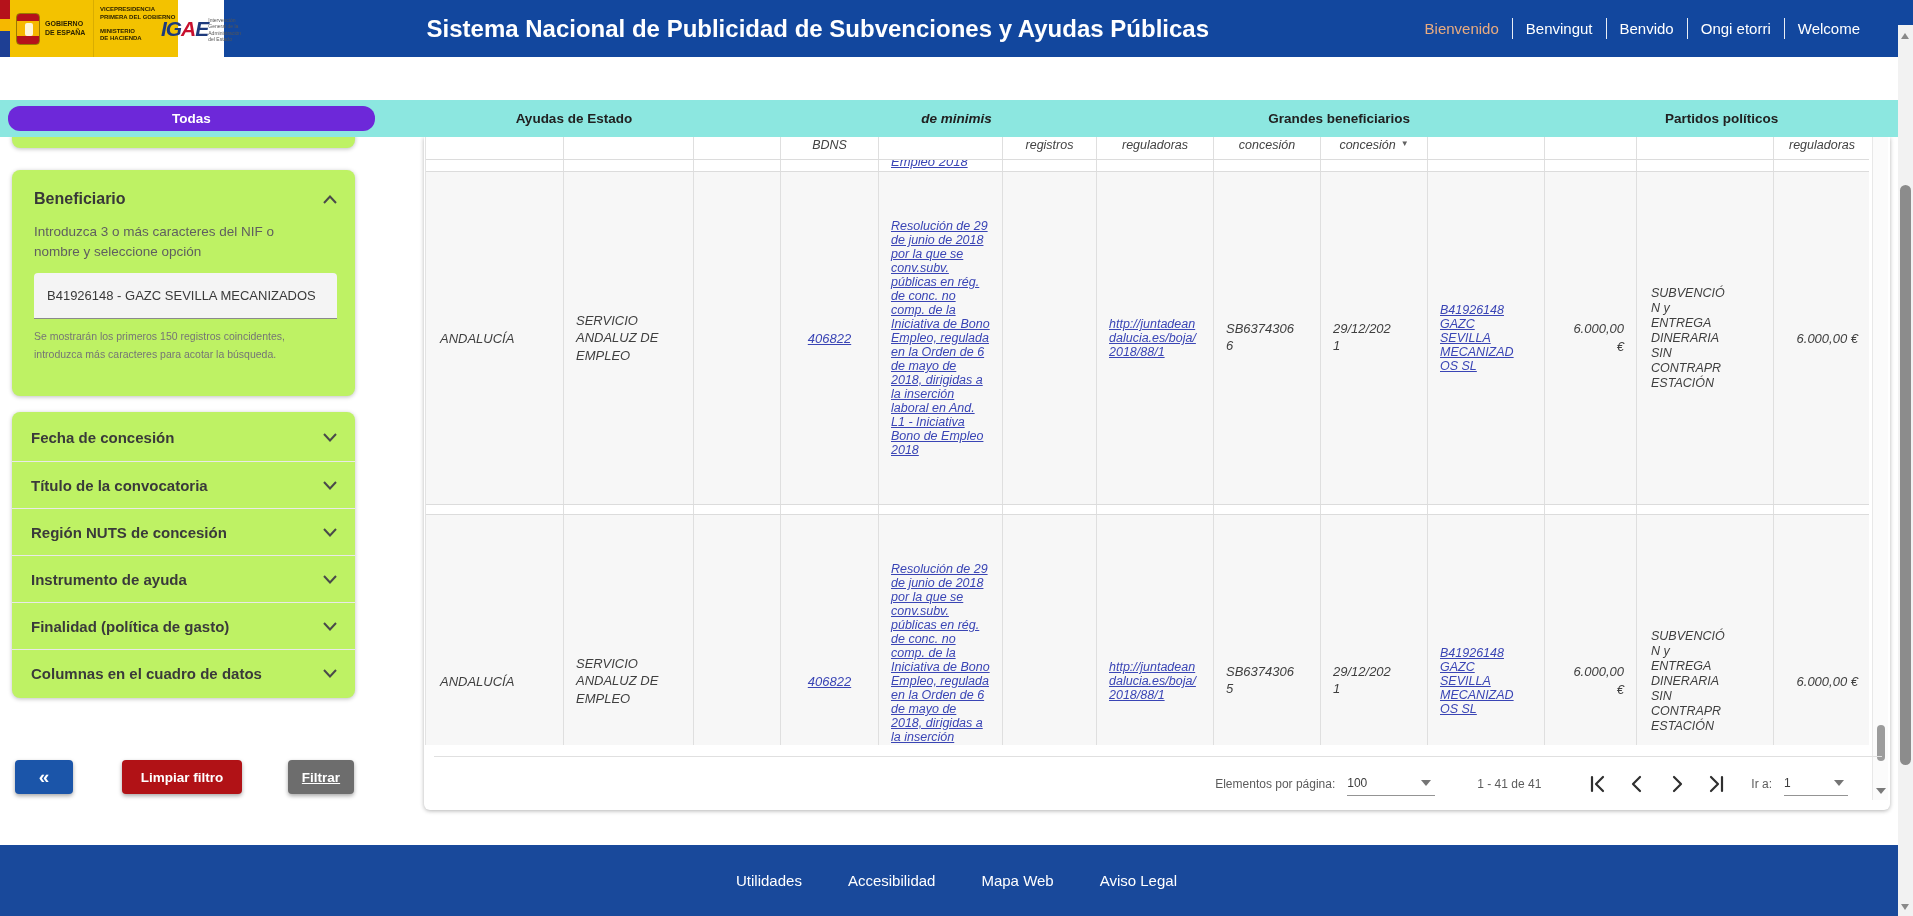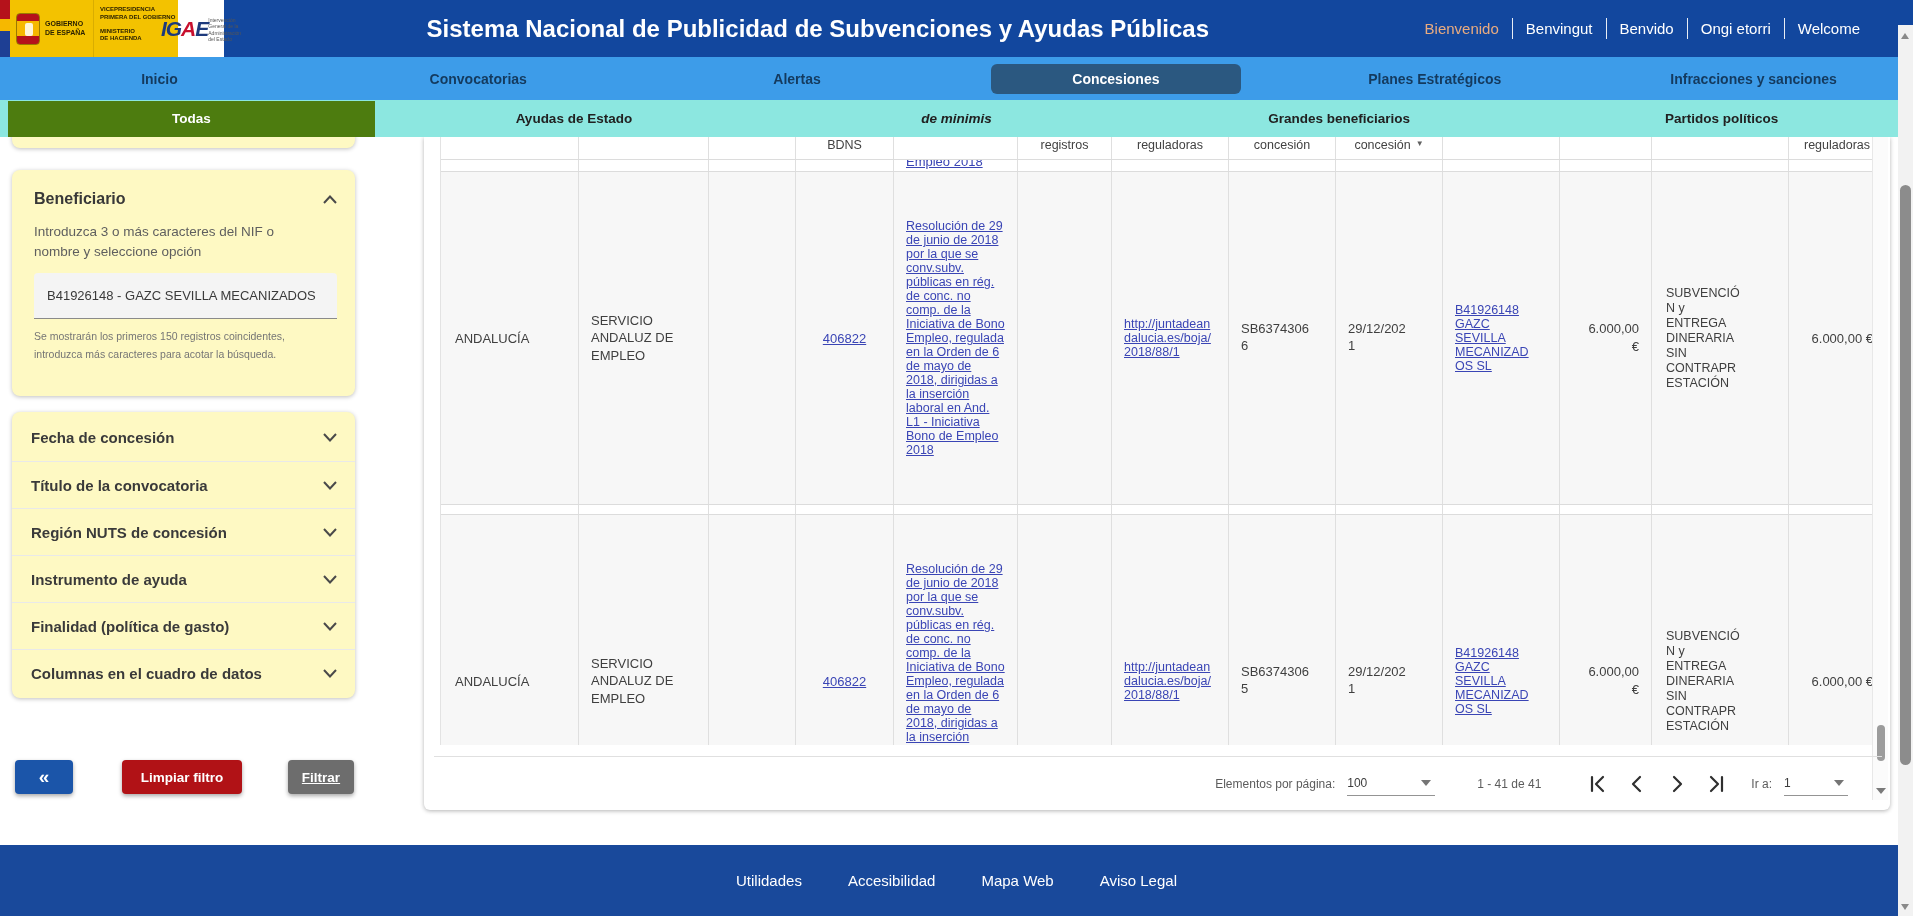--- a/index.html
+++ b/index.html
@@ -40,25 +40,25 @@
   .nav-label { font-size:14px; font-weight:bold; color:#143a5e; cursor:pointer; }
   .nav-pill { background:#2b5880; color:#fff; font-size:14px; font-weight:bold; border-radius:6px;
               width:250px; height:30px; display:flex; align-items:center; justify-content:center; cursor:pointer; }
 
   
   .subnav { position:absolute; left:0; top:100px; width:1913px; height:37px; background:#8ce7e0;
             display:flex; align-items:center; z-index:5; }
   .sub-cell { flex:1; display:flex; align-items:center; justify-content:center; height:100%; }
   .sub-label { font-size:13.5px; font-weight:bold; color:#212121; cursor:pointer; }
   .sub-label.it { font-style:italic; }
-  .sub-pill { background:#4d7c0f; color:#fff; font-size:13.5px; font-weight:bold; border-radius:0;
-              width:calc(100% - 16px); height:36px; display:flex; align-items:center; justify-content:center; cursor:pointer; }
-
-  
-  .card { position:absolute; background:#fef9c3; border-radius:8px; box-shadow:0 1px 4px rgba(0,0,0,.25); }
+  .sub-pill { background:#6d28d9; color:#fff; font-size:13.5px; font-weight:bold; border-radius:12px;
+              width:calc(100% - 16px); height:25px; display:flex; align-items:center; justify-content:center; cursor:pointer; }
+
+  
+  .card { position:absolute; background:#bef264; border-radius:8px; box-shadow:0 1px 4px rgba(0,0,0,.25); }
   .frag-card { left:12px; top:133px; width:343px; height:15px; border-radius:0 0 8px 8px; }
   .benef-card { left:12px; top:170px; width:343px; height:226px; padding:20px 18px 0 22px; }
   .benef-head { display:flex; align-items:center; justify-content:space-between; }
   .benef-title { font-size:16px; font-weight:bold; color:#383838; }
   .benef-hint { margin-top:14px; font-size:13.5px; color:#5f5f5f; line-height:1.5; width:256px; }
   .benef-input { margin-top:10px; width:303px; height:46px; background:#f4f4f4; border:none;
                  border-bottom:1px solid #8a8a8a; border-radius:4px 4px 0 0; font-size:13px; color:#3a3a3a;
                  padding:0 6px 0 13px; font-family:"Liberation Sans",sans-serif; }
   .benef-helper { margin-top:8px; font-size:10.5px; color:#757575; line-height:1.8; width:262px; }
   .acc-card { left:12px; top:412px; width:343px; padding:2px 0; }
@@ -72,21 +72,21 @@
   .btn { position:absolute; top:0; height:34px; border:none; border-radius:4px; cursor:pointer;
          box-shadow:0 2px 4px rgba(0,0,0,.35); color:#fff; font-weight:bold;
          font-family:"Liberation Sans",sans-serif; }
   .btn-collapse { left:0; width:58px; background:#1b55a9; font-size:19px; }
   .btn-clear { left:107px; width:120px; background:#b11216; font-size:13.5px; }
   .btn-filter { left:273px; width:66px; background:#6d6d6d; font-size:13.5px; text-decoration:underline; }
 
   
   .tcard { position:absolute; left:424px; top:137px; width:1466px; height:673px; background:#fff;
            border-radius:0 0 6px 6px; box-shadow:0 1px 4px rgba(0,0,0,.3); }
-  .tclip { position:absolute; left:16px; top:0; width:1444px; height:608px; overflow:hidden; border-left:1px solid #e3e3e3; }
+  .tclip { position:absolute; left:1px; top:0; width:1444px; height:608px; overflow:hidden; border-left:1px solid #e3e3e3;font-style:italic; }
   .trow { display:grid; width:1444px;
           grid-template-columns:138px 130px 87px 98px 124px 94px 117px 107px 107px 117px 92px 137px 96px;
           border-bottom:1px solid #dcdcdc; background:#fff; }
   .trow.gray { background:#f7f7f7; }
   .td { border-right:1px solid #dfdfdf; display:flex; align-items:center; font-size:13px; color:#3f3f3f;
         overflow:hidden; }
   .thead-band { height:23px; }
   .thead-band .td { font-size:12.5px; color:#424242; justify-content:center; align-items:flex-start; padding-top:1px; }
   .partial-band { height:12px; }
   .partial-band .td { align-items:flex-start; }
@@ -186,40 +186,20 @@
     </div>
     <div class="langs">
       <span class="lang active">Bienvenido</span>
       <span class="lang sep">Benvingut</span>
       <span class="lang sep">Benvido</span>
       <span class="lang sep">Ongi etorri</span>
       <span class="lang sep">Welcome</span>
     </div>
   </div>
 
-  <div class="nav">
-    <div class="nav-cell">
-        <span class="nav-label">Inicio</span>
-      </div>
-    <div class="nav-cell">
-        <span class="nav-label">Convocatorias</span>
-      </div>
-    <div class="nav-cell">
-        <span class="nav-label">Alertas</span>
-      </div>
-    <div class="nav-cell">
-        <span class="nav-pill">Concesiones</span>
-      </div>
-    <div class="nav-cell">
-        <span class="nav-label">Planes Estratégicos</span>
-      </div>
-    <div class="nav-cell">
-        <span class="nav-label">Infracciones y sanciones</span>
-      </div>
-  </div>
 
   <div class="subnav">
     <div class="sub-cell">
         <span class="sub-pill">Todas</span>
       </div>
     <div class="sub-cell">
         <span class="sub-label">Ayudas de Estado</span>
       </div>
     <div class="sub-cell">
         <span class="sub-label it">de minimis</span>

